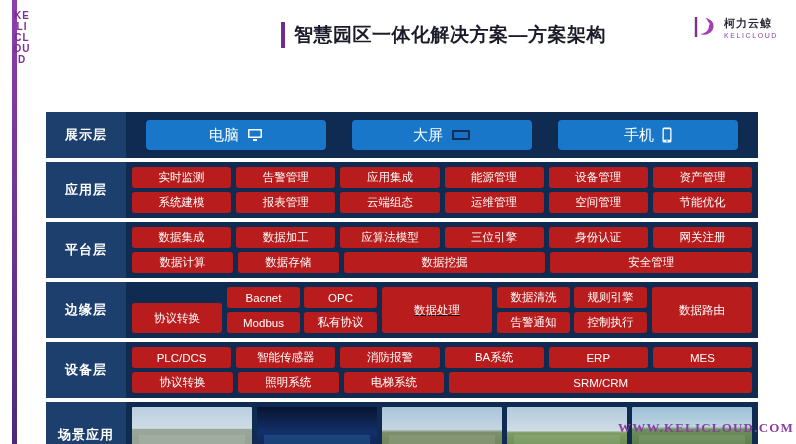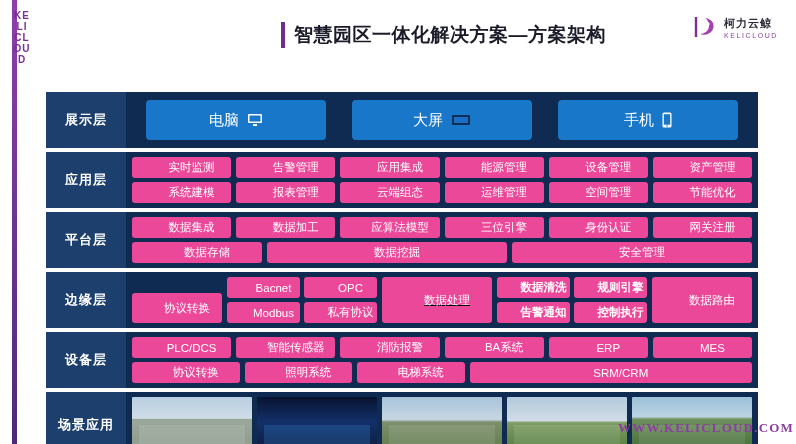--- a/index.html
+++ b/index.html
@@ -70,21 +70,21 @@
   }
   .logo-text {
     display: flex; flex-direction: column; justify-content: center;
   }
   .logo-cn { font-size: 11px; color: #2b2b3a; font-weight: bold; letter-spacing: 1px; font-family: Liberation Serif, serif; }
   .logo-en { font-size: 7px; color: #8a3fa0; letter-spacing: 1.6px; margin-top: 1px; }
 
   
   .diagram {
     position: absolute;
-    left: 46px; top: 92px;
+    left: 46px; top: 112px;
     width: 712px; height: 326px;
   }
   .row {
     display: flex;
     width: 100%;
     margin-bottom: 4px;
   }
   .rowlabel {
     width: 80px;
     flex: 0 0 80px;
@@ -103,61 +103,60 @@
     flex-direction: column;
     gap: 4px;
     justify-content: center;
   }
   .line {
     display: flex;
     gap: 5px;
     width: 100%;
   }
   .cell {
-    background: #ec4899;
+    background: #b91c1c;
     color: #ffffff;
     font-size: 11.5px;
     border-radius: 3px;
     height: 21px;
     display: flex;
     align-items: center;
     justify-content: center;
     flex: 1;
     white-space: nowrap;
-    padding-left: 20px;
   }
 
   
   .row-display .rowbody {
     padding: 8px 10px;
     justify-content: center;
   }
   .display-line { display: flex; gap: 26px; justify-content: center; }
   .disp-cell {
     background: #1877c9;
     border-radius: 4px;
-    height: 40px;
+    height: 30px;
     flex: 1;
     max-width: 180px;
     display: flex;
     align-items: center;
     justify-content: center;
     color: #fff;
     font-size: 15px;
     gap: 8px;
   }
   .disp-cell .ico { display: inline-flex; align-items: center; }
 
   
   .edge-body { flex-direction: row; align-items: stretch; gap: 5px; }
   .edge-col { display: flex; flex-direction: column; gap: 4px; justify-content: center; }
   .edge-col.c1 { flex: 0 0 90px; margin-top: 16px; }
   .edge-col.c2 { flex: 1.5; }
   .edge-col.c3 { flex: 1.1; text-decoration: underline; }
-  .edge-col.c4 { flex: 1.5; font-weight: bold; }
+  .edge-col.c4 { flex: 1.5; }
   .edge-col.c5 { flex: 1; }
   .edge-col .cell { width: 100%; }
   .tall {
     height: 46px;
   }
   .edge-two { display: flex; gap: 4px; }
   .edge-two .cell { flex: 1; }
 
   
   .row-scene .rowbody {
@@ -292,20 +291,21 @@
       <div class="rowbody">
         <div class="line">
           <div class="cell">数据集成</div>
           <div class="cell">数据加工</div>
           <div class="cell">应算法模型</div>
           <div class="cell">三位引擎</div>
           <div class="cell">身份认证</div>
           <div class="cell">网关注册</div>
         </div>
         <div class="line">
+          <div class="cell">数据计算</div>
           <div class="cell">数据存储</div>
           <div class="cell" style="flex:2">数据挖掘</div>
           <div class="cell" style="flex:2">安全管理</div>
         </div>
       </div>
     </div>
 
     <div class="row">
       <div class="rowlabel">边缘层</div>
       <div class="rowbody edge-body">

